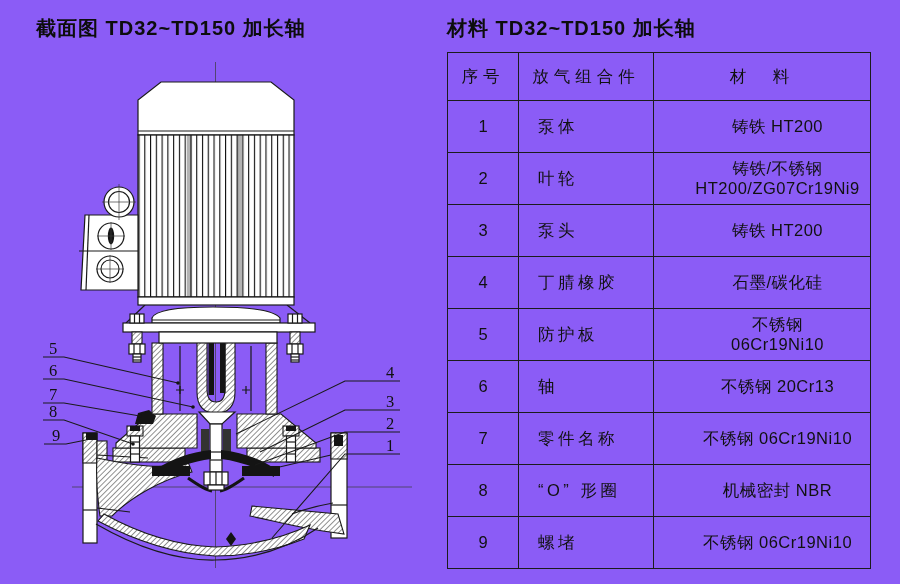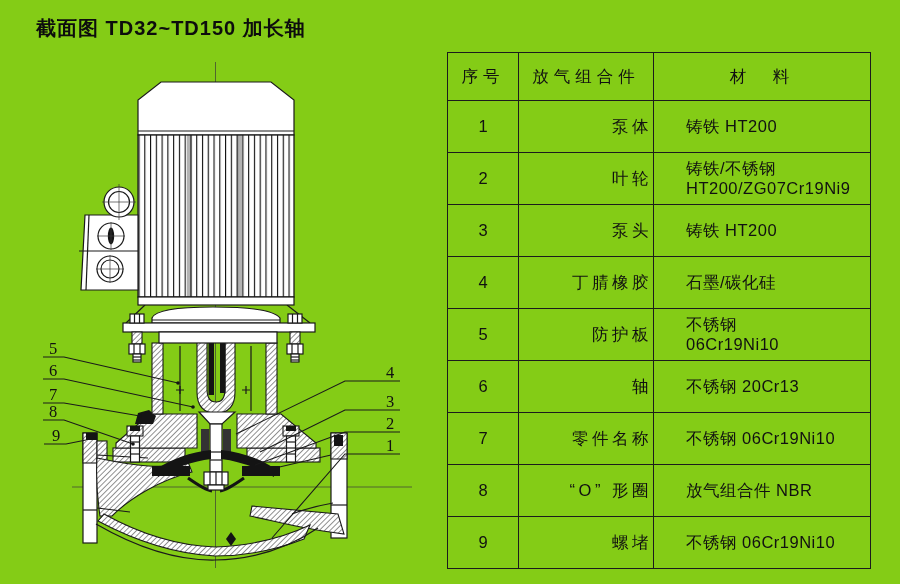--- a/index.html
+++ b/index.html
@@ -1,44 +1,45 @@
 <!DOCTYPE html>
 <html><head>
 <meta charset="utf-8">
 <style>
   html,body{margin:0;padding:0;background:#fff;}
-  .page{position:relative;width:900px;height:584px;background:#84cc16;overflow:hidden;
+  .page{position:relative;width:900px;height:584px;background:#8b5cf6;overflow:hidden;
         font-family:"Liberation Sans","DejaVu Sans",sans-serif;}
   .sec-title{position:absolute;top:15px;font-weight:bold;font-size:20px;color:#0d0d0d;
         letter-spacing:1px;font-family:"Liberation Sans","DejaVu Sans",sans-serif;}
   .t-left{left:36px;}
   .t-right{left:447px;}
   svg.drawing{position:absolute;left:0;top:0;}
   .ln{stroke:#1a1a1a;stroke-width:1.2;fill:none;}
   .thin{stroke:#3a3a3a;stroke-width:0.7;fill:none;}
   .fw{fill:#ffffff;stroke:#1a1a1a;stroke-width:1.2;}
   .fh{fill:url(#h);stroke:#1a1a1a;stroke-width:1.1;}
   .fb{fill:#141414;stroke:none;}
   .lead{stroke:#1a1a1a;stroke-width:1.1;fill:none;}
   .num{font:16.5px "Liberation Serif","DejaVu Serif",serif;fill:#111;}
   table.mat-table{position:absolute;left:447px;top:52px;border-collapse:collapse;table-layout:fixed;
         width:423px;color:#111;font-family:Liberation Sans, sans-serif;}
   .mat-table th,.mat-table td{border:1.6px solid #1c1c1c;font-size:16.5px;vertical-align:middle;}
   .mat-table th{height:45px;font-weight:normal;letter-spacing:5px;text-align:center;}
   .mat-table td{height:49px;}
   td.col-no{text-align:center;}
-  td.col-part{text-align:right;padding-left:26px;letter-spacing:3.5px;}
-  td.col-mat{text-align:left;padding-left:32px;letter-spacing:0.5px;white-space:pre-line;line-height:1.18;}
+  td.col-part{text-align:left;padding-left:19px;letter-spacing:3.5px;}
+  td.col-mat{text-align:center;padding-left:32px;letter-spacing:0.5px;white-space:pre-line;line-height:1.18;}
 </style>
 </head>
 <body>
 
 <div class="page">
 
   <div class="sec-title t-left">截面图 TD32~TD150 加长轴</div>
+  <div class="sec-title t-right">材料 TD32~TD150 加长轴</div>
 
   <svg class="drawing" width="440" height="584" viewBox="0 0 440 584">
     <defs>
       <pattern id="h" width="3.8" height="3.8" patternUnits="userSpaceOnUse" patternTransform="rotate(45)">
         <rect width="3.8" height="3.8" fill="#ffffff"></rect>
         <line x1="0" y1="0" x2="0" y2="3.8" stroke="#222" stroke-width="1"></line>
       </pattern>
       <pattern id="f" width="5.77" height="8" patternUnits="userSpaceOnUse">
         <line x1="0.55" y1="0" x2="0.55" y2="8" stroke="#111" stroke-width="1.15"></line>
       </pattern>
@@ -290,21 +291,21 @@
           <td class="col-mat">不锈钢 20Cr13</td>
         </tr>
         <tr>
           <td class="col-no">7</td>
           <td class="col-part">零件名称</td>
           <td class="col-mat">不锈钢 06Cr19Ni10</td>
         </tr>
         <tr>
           <td class="col-no">8</td>
           <td class="col-part">“O” 形圈</td>
-          <td class="col-mat">放气组合件 NBR</td>
+          <td class="col-mat">机械密封 NBR</td>
         </tr>
         <tr>
           <td class="col-no">9</td>
           <td class="col-part">螺堵</td>
           <td class="col-mat">不锈钢 06Cr19Ni10</td>
         </tr>
       </tbody>
   </table>
 
 </div>

